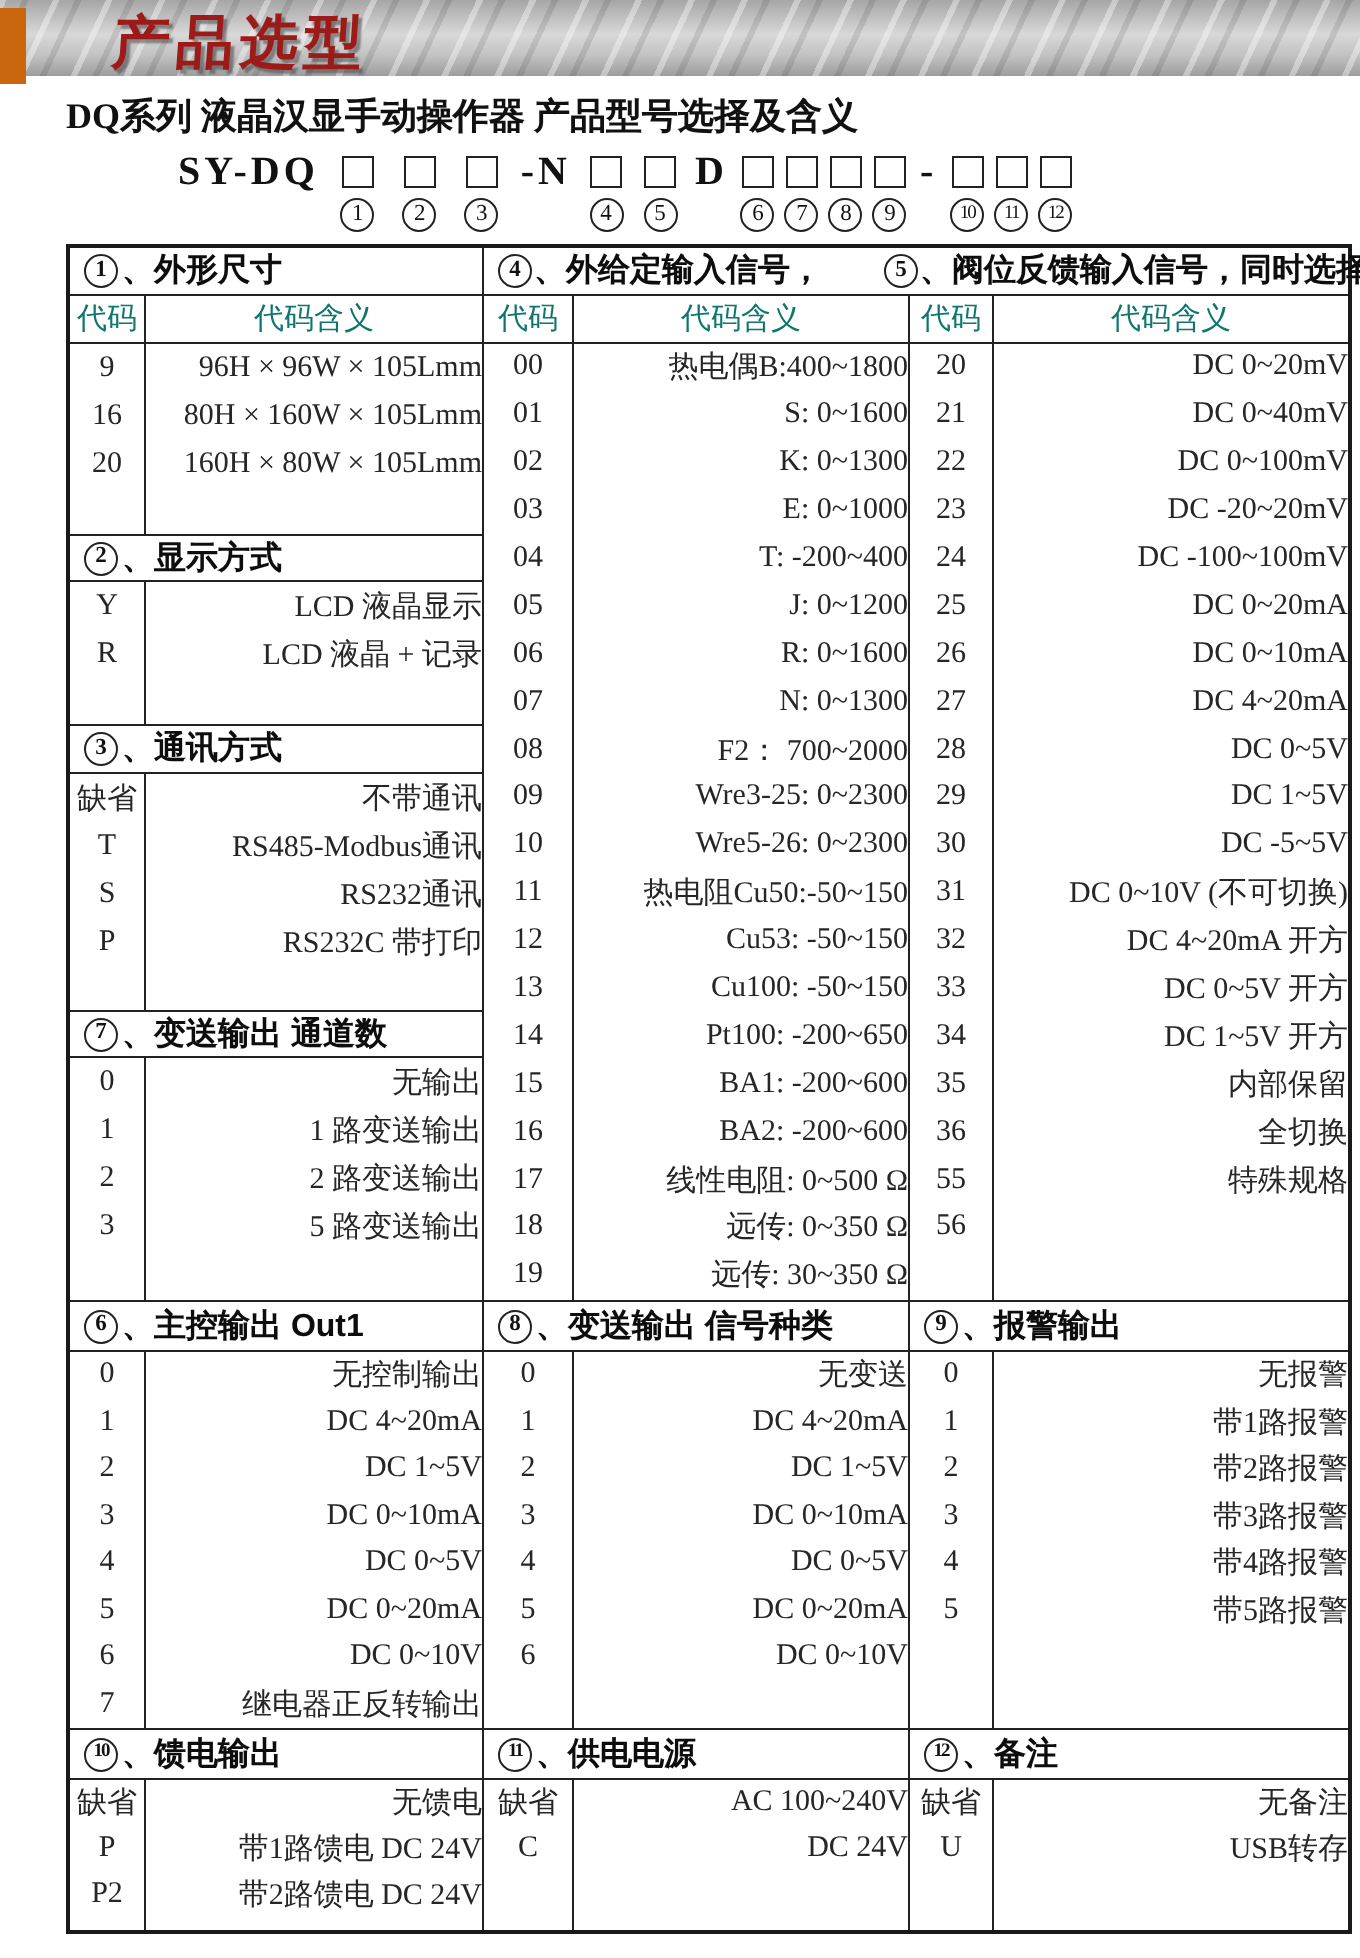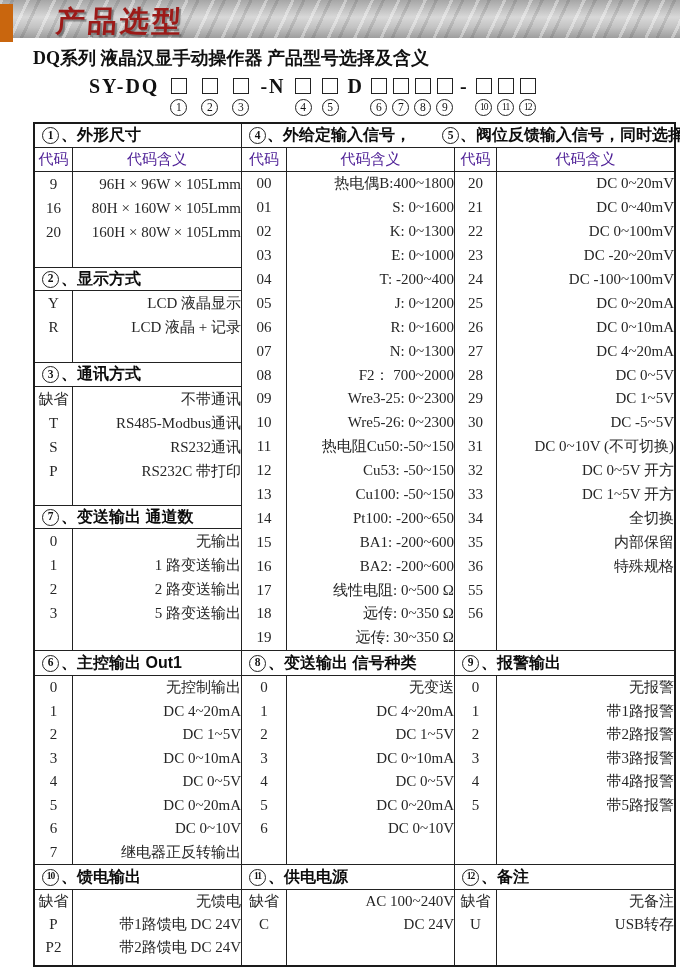--- a/index.html
+++ b/index.html
@@ -60,21 +60,21 @@
   .bR{border-right:1px solid #222;}
   .bB{border-bottom:1px solid #222;}
   .bT{border-top:1px solid #222;}
   .th,.sech{
     font-family:"Liberation Sans","DejaVu Sans",sans-serif;
     font-weight:bold;font-size:16px;color:#0d0d0d;padding-left:7px;gap:1px;white-space:nowrap;
   }
   .th .circ,.sech .circ{margin-right:1px;}
   .merged .g2{margin-left:30px;display:inline-flex;align-items:center;}
   .merged .g1{display:inline-flex;align-items:center;}
-  .sub{font-size:15px;color:#4c1d95;justify-content:center;}
+  .sub{font-size:15px;color:#0f766e;justify-content:center;}
   
   .datablock{position:absolute;box-sizing:border-box;display:flex;align-items:stretch;}
   .dcol{border-right:1px solid #222;display:flex;flex-direction:column;flex:0 0 auto;}
   .mcol{display:flex;flex-direction:column;flex:1 1 auto;min-width:0;align-items:flex-end;}
   .r{height:var(--rh);display:flex;align-items:center;font-size:15px;color:#262626;white-space:nowrap;}
   .cr{justify-content:center;}
   .mr{justify-content:flex-start;padding-left:var(--pl,12px);}
   .datablock.centerm .mr{justify-content:center;padding-left:0;}
 </style>
 </head>
@@ -307,24 +307,25 @@
         <div class="r mr">DC 0~100mV</div>
         <div class="r mr">DC -20~20mV</div>
         <div class="r mr">DC -100~100mV</div>
         <div class="r mr">DC 0~20mA</div>
         <div class="r mr">DC 0~10mA</div>
         <div class="r mr">DC 4~20mA</div>
         <div class="r mr">DC 0~5V</div>
         <div class="r mr">DC 1~5V</div>
         <div class="r mr">DC -5~5V</div>
         <div class="r mr">DC 0~10V (不可切换)</div>
+        <div class="r mr">DC 4~20mA 开方</div>
         <div class="r mr">DC 0~5V 开方</div>
         <div class="r mr">DC 1~5V 开方</div>
+        <div class="r mr">内部保留</div>
         <div class="r mr">全切换</div>
-        <div class="r mr">内部保留</div>
         <div class="r mr">特殊规格</div>
       </div>
     </div>
 
   <div class="cell sech bR bB bT" style="left:0;top:526px;width:207px;height:26px;">
       <span class="circ">6</span>
       <span>、主控输出 Out1</span>
     </div>
   <div class="cell sech bR bB bT" style="left:207px;top:526px;width:213px;height:26px;">
       <span class="circ">8</span>

